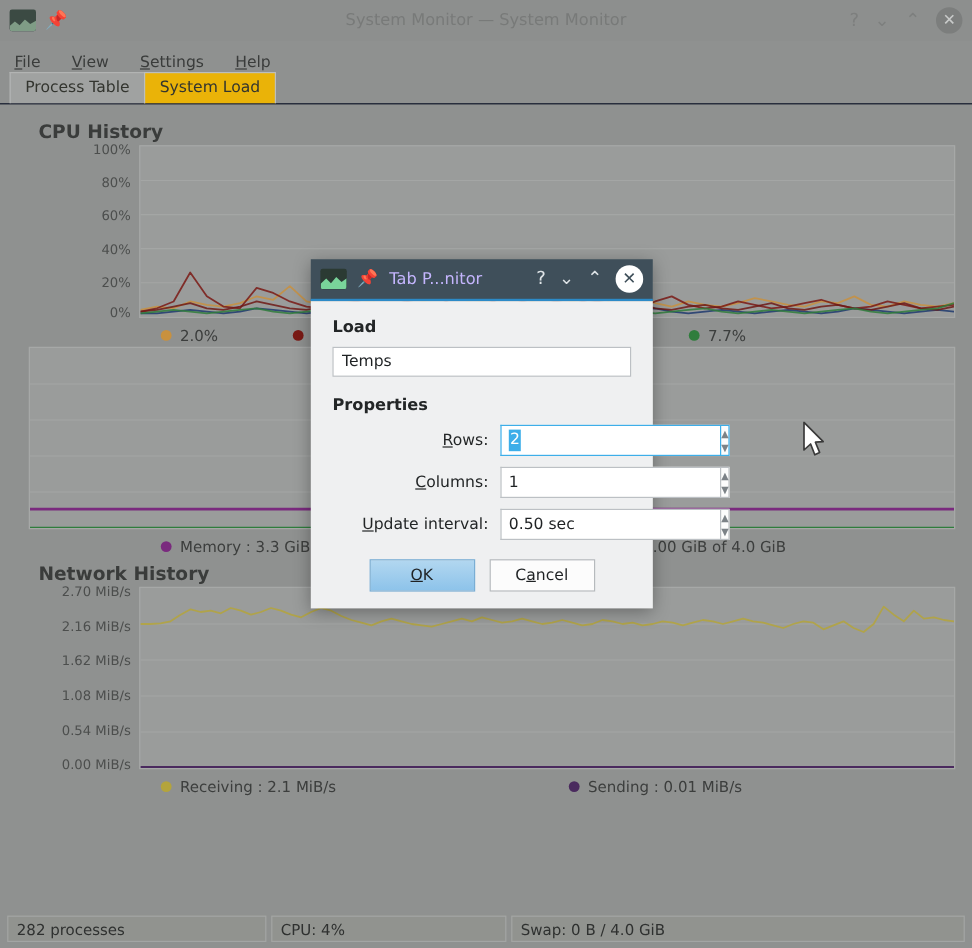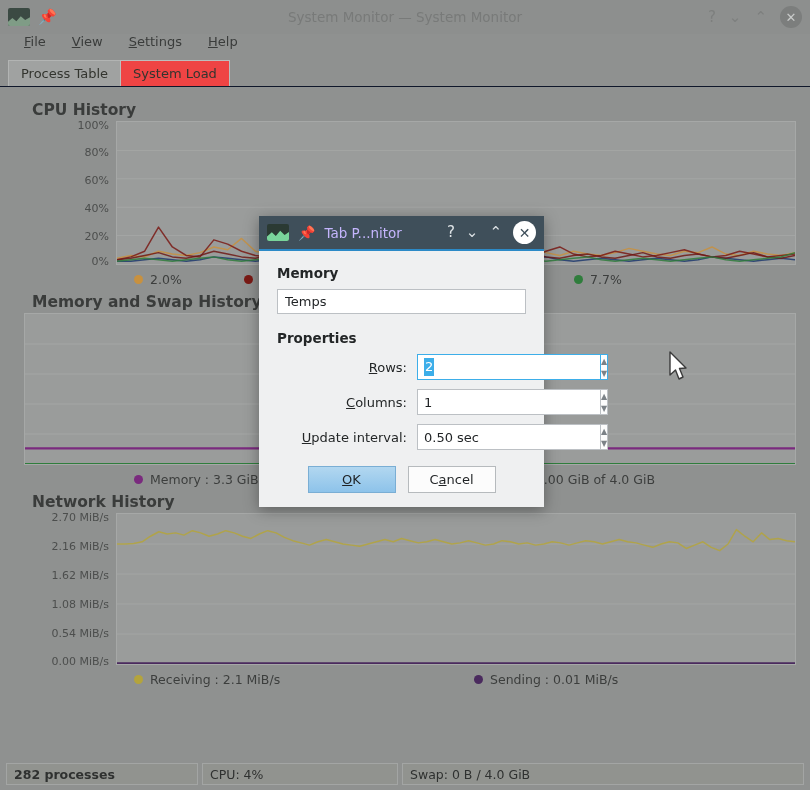--- a/index.html
+++ b/index.html
@@ -33,35 +33,35 @@
   }
   .tb-right { margin-left: auto; display: flex; align-items: center; gap: 13px; z-index: 2; }
   .tb-btn { font-size: 15px; color: #7d7f7e; line-height: 1; }
   .tb-close {
     width: 22px; height: 22px; border-radius: 50%;
     background: #7c7e7d; color: #c9cbca; font-size: 13px;
     display: flex; align-items: center; justify-content: center;
   }
 
   
-  .menubar { height: 26px; display: flex; align-items: flex-start; padding-left: 24px; gap: 26px; }
+  .menubar { height: 26px; display: flex; align-items: flex-end; padding-left: 12px; gap: 26px; }
   .menu-item { font-size: 13px; color: #3a3c3b; }
   .menu-item u { text-decoration: underline; }
 
   
   .tabbar {
     height: 27px; display: flex; align-items: flex-end;
     padding-left: 8px; border-bottom: 1px solid #0f172a;
   }
   .tab {
     font-size: 13px; color: #33352f; padding: 5px 12px 5px 12px;
     background: #a0a2a1; border: 1px solid #b2b4b3; border-bottom: none;
     margin-right: -1px;
   }
-  .tab.active { background: #ef4444; border-color: #bcbebd; }
+  .tab.active { background: #eab308; border-color: #bcbebd; }
 
   
   .content { padding: 10px 14px 0 24px; height: calc(790px - 34px - 26px - 27px - 32px); }
   .section-title {
     font-size: 15.5px; font-weight: bold; color: #3a3c3b;
     margin: 4px 0 2px 8px;
   }
   .graph-row { display: flex; }
   .yaxis {
     width: 92px; flex: 0 0 92px; position: relative;
@@ -88,21 +88,21 @@
 
   
   .statusbar {
     position: absolute; left: 0; bottom: 0; width: 810px; height: 32px;
     display: flex; align-items: center; padding: 4px 6px; gap: 4px;
   }
   .status-cell {
     border: 1px solid #a3a5a4; height: 22px; display: flex; align-items: center;
     padding: 0 7px; font-size: 12.5px; color: #2f3130; background: #91938f;
   }
-  .sc1 { width: 192px; font-weight: bold; } .sc2 { width: 196px; } .sc3 { width: 196px; } .sc4 { flex: 1 1 auto; }
+  .sc1 { width: 216px; } .sc2 { width: 196px; } .sc3 { width: 196px; } .sc4 { flex: 1 1 auto; }
 
   
   .dialog {
     position: absolute; left: 259px; top: 216px; width: 285px;
     box-shadow: 0 3px 14px rgba(0,0,0,.35);
   }
   .dlg-title {
     height: 35px; background: #3f4f5a; display: flex; align-items: center;
     padding: 0 8px; gap: 9px; border-bottom: 2px solid #2c8ac7;
   }
@@ -228,21 +228,20 @@
     <div class="li">
         <span class="dot" id="cpu-dot-3" style="background: rgb(110, 26, 22);"></span>
         <span>0.0%</span>
       </div>
     <div class="li">
         <span class="dot" id="cpu-dot-4" style="background: rgb(47, 125, 60);"></span>
         <span>7.7%</span>
       </div>
   </div>
 
-  <div class="section-title">Memory and Swap History</div>
   <div class="graph-row">
     <div class="plot" style="height:152px">
       <svg id="mem-svg" viewBox="0 0 690 152" preserveAspectRatio="none">
           <line x1="0" x2="690" y1="30.400000000000006" y2="30.400000000000006" stroke="#a4a6a5" stroke-width="1"></line>
           <line x1="0" x2="690" y1="60.8" y2="60.8" stroke="#a4a6a5" stroke-width="1"></line>
           <line x1="0" x2="690" y1="91.2" y2="91.2" stroke="#a4a6a5" stroke-width="1"></line>
           <line x1="0" x2="690" y1="121.6" y2="121.6" stroke="#a4a6a5" stroke-width="1"></line>
           <path d="M0.00,136.08 L690.00,136.08" fill="none" stroke="#7a2a7e" stroke-width="2.2" stroke-linejoin="round" opacity="1"></path>
           <path d="M0.00,152.00 L690.00,152.00" fill="none" stroke="#2f7d3c" stroke-width="2.2" stroke-linejoin="round" opacity="1"></path>
         </svg>
@@ -304,21 +303,21 @@
     <div class="dlg-pin">📌</div>
     <div class="dlg-name">Tab P...nitor</div>
     <div class="dlg-ctrls">
       <div class="dlg-ctrl">?</div>
       <div class="dlg-ctrl">⌄</div>
       <div class="dlg-ctrl">⌃</div>
       <div class="dlg-close">✕</div>
     </div>
   </div>
   <div class="dlg-body">
-    <div class="dlg-h">Memory</div>
+    <div class="dlg-h">Load</div>
     <input class="text-input" type="text" value="Temps" style="">
 
     <div class="dlg-h second">Properties</div>
 
     <div class="field-row">
       <div class="field-label"><u>R</u><span>ows:</span></div>
       <div class="spin focused" style="position: relative;">
         <input value="2" style="color: transparent;">
         <div class="spin-btns">
           <div>▲</div>

